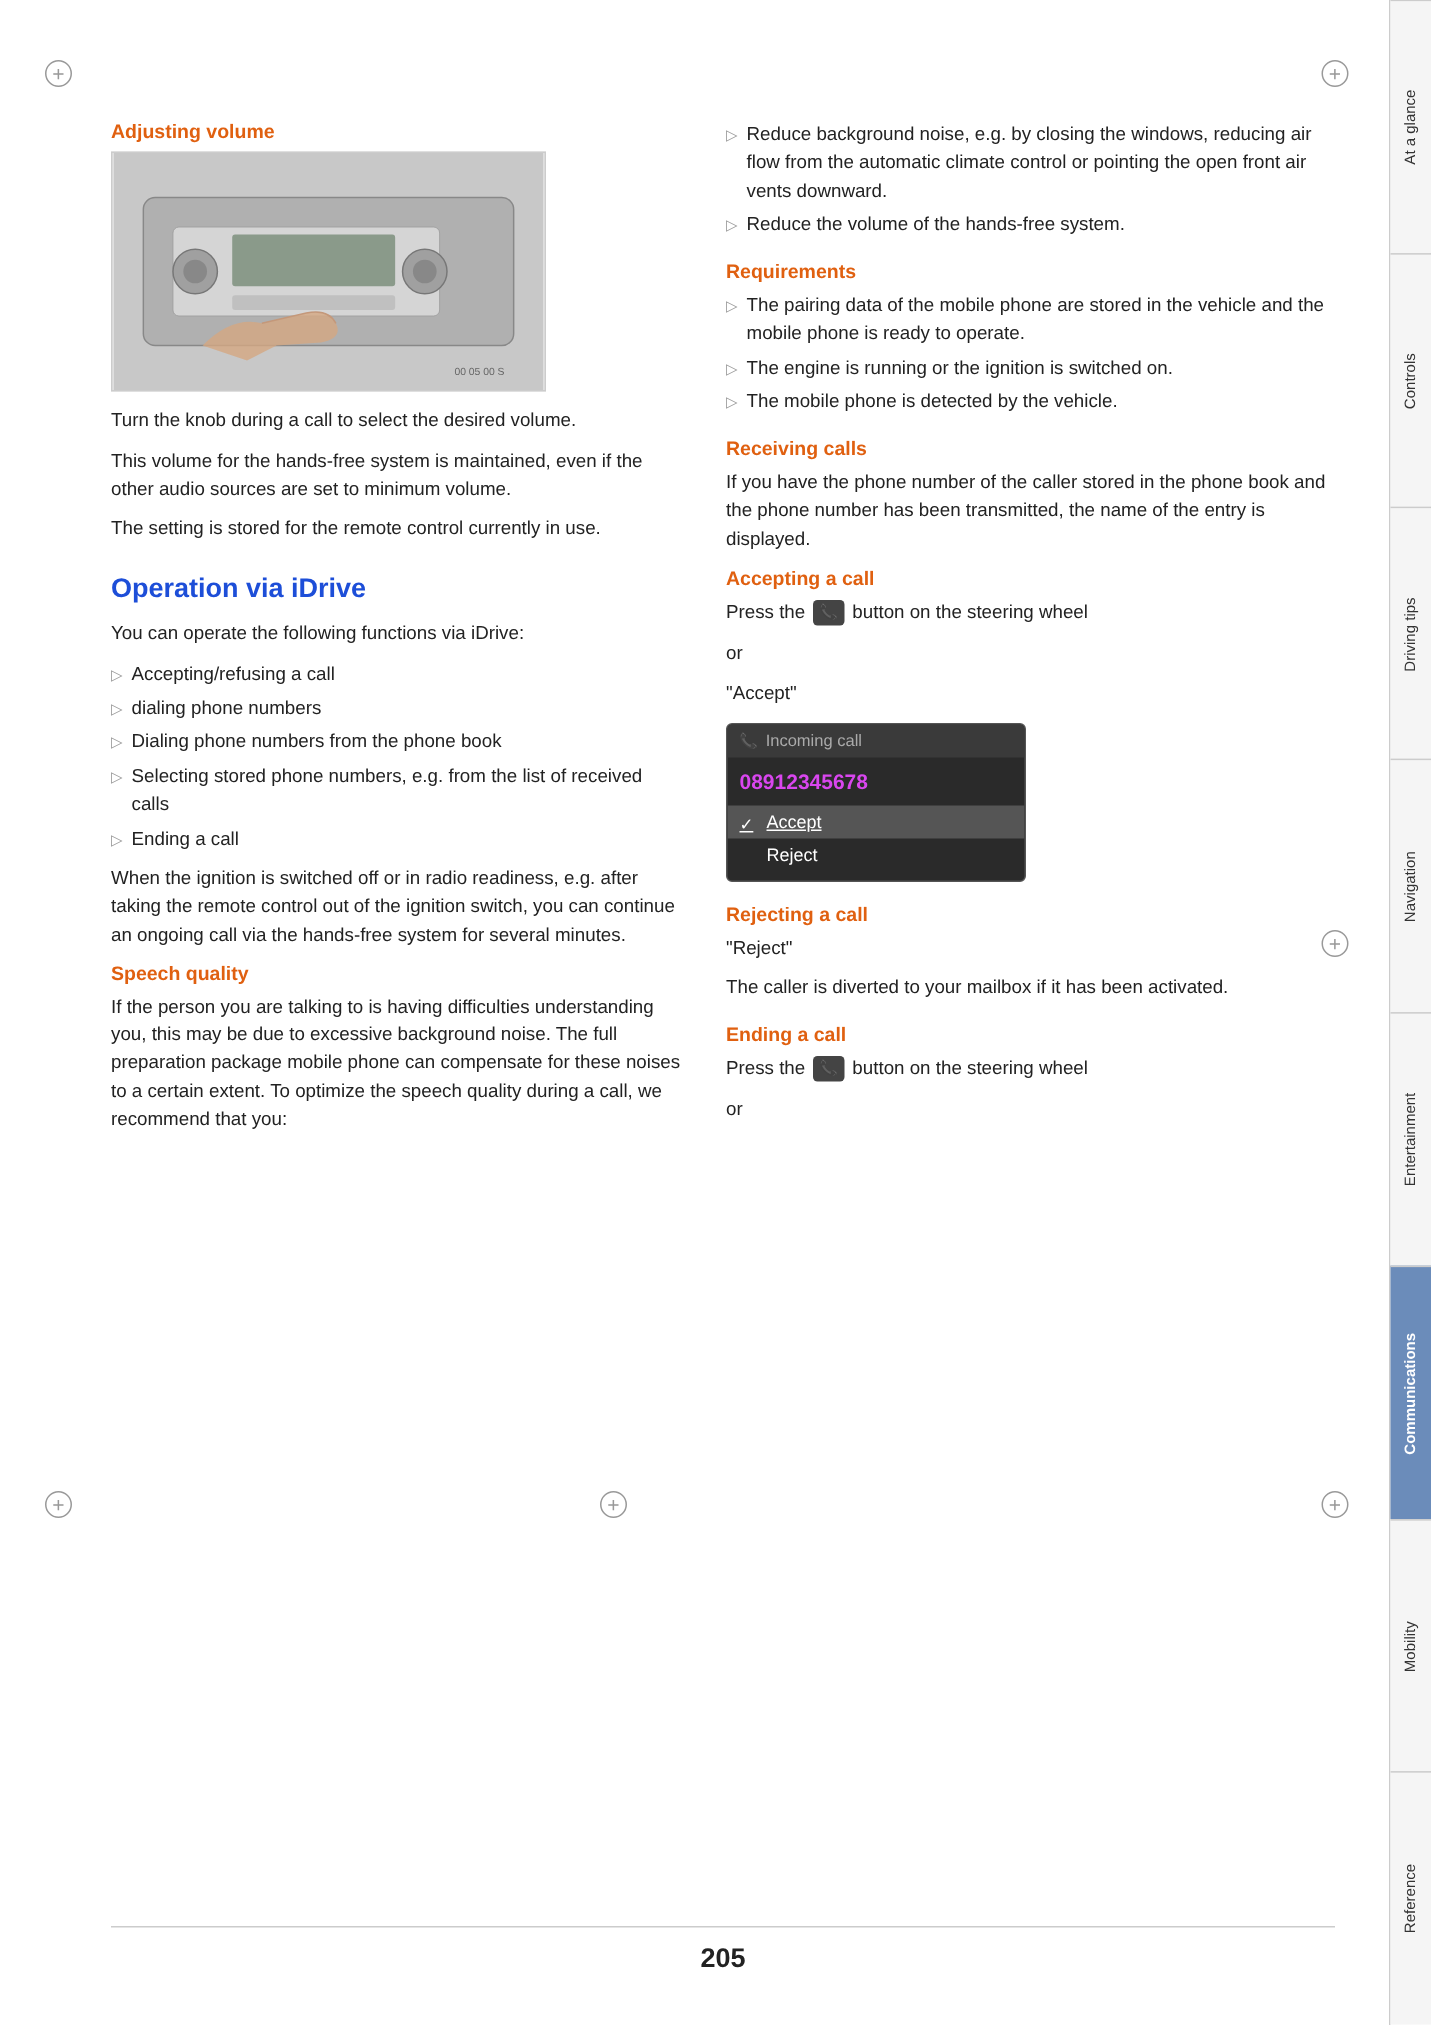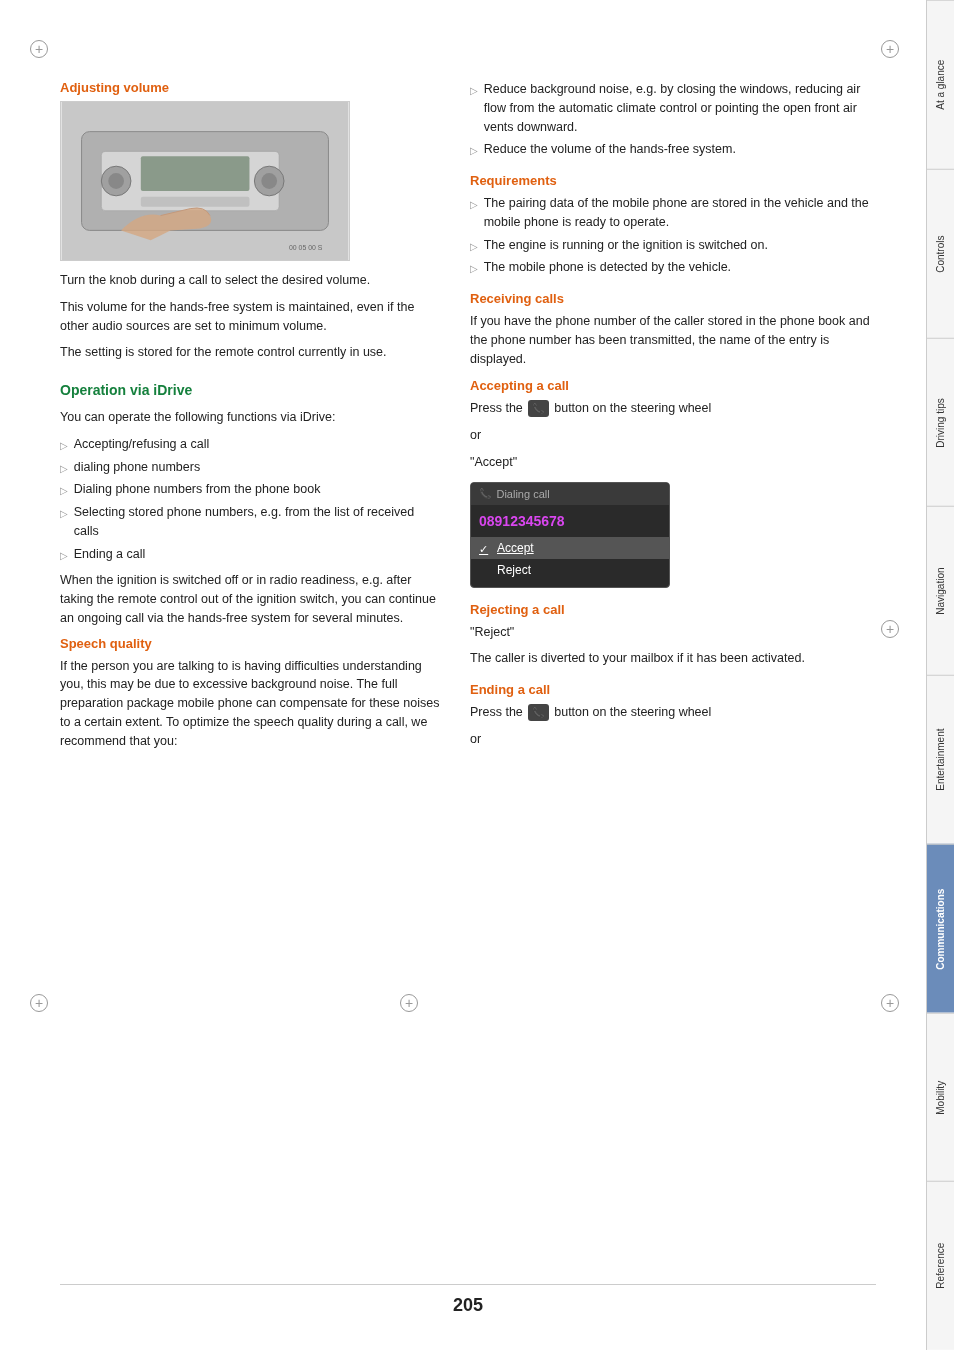--- a/index.html
+++ b/index.html
@@ -12,20 +12,21 @@
       color: #222;
       overflow: hidden;
       position: relative;
     }
 
     .page-container {
       width: 954px;
       height: 1092px;
       position: relative;
       display: flex;
+      justify-content: center;
     }
 
     
     .side-tabs {
       position: absolute;
       right: 0;
       top: 0;
       width: 28px;
       height: 1350px;
       display: flex;
@@ -135,23 +136,23 @@
     }
 
     p {
       font-size: 12.5px;
       line-height: 1.5;
       margin-bottom: 8px;
       color: #222;
     }
 
     .big-section-heading {
-      font-size: 14px;
+      font-size: 18px;
       font-weight: bold;
-      color: #15803d;
+      color: #1d4ed8;
       margin-top: 20px;
       margin-bottom: 10px;
     }
 
     .bullet-item {
       display: flex;
       align-items: flex-start;
       margin-bottom: 4px;
       font-size: 12.5px;
       line-height: 1.5;
@@ -368,21 +369,21 @@
             <span>Press the</span>
             <span style="display:inline-block; background:#444; color:#fff; border-radius:3px; padding:1px 4px; margin:0 2px; font-size:10px; vertical-align:middle;">📞</span>
             <span>button on the steering wheel</span>
           </p>
           <p>or</p>
           <p>"Accept"</p>
 
           <div class="incoming-call-box">
             <div class="incoming-call-header">
               <span style="font-size:10px;">📞</span>
-              <span>Dialing call</span>
+              <span>Incoming call</span>
             </div>
             <div class="incoming-call-number">08912345678</div>
             <div class="incoming-call-options">
               <div class="call-option selected">
                 <span class="call-option-check visible"></span>
                 <span>Accept</span>
               </div>
               <div class="call-option">
                 <span class="call-option-check"></span>
                 <span>Reject</span>

